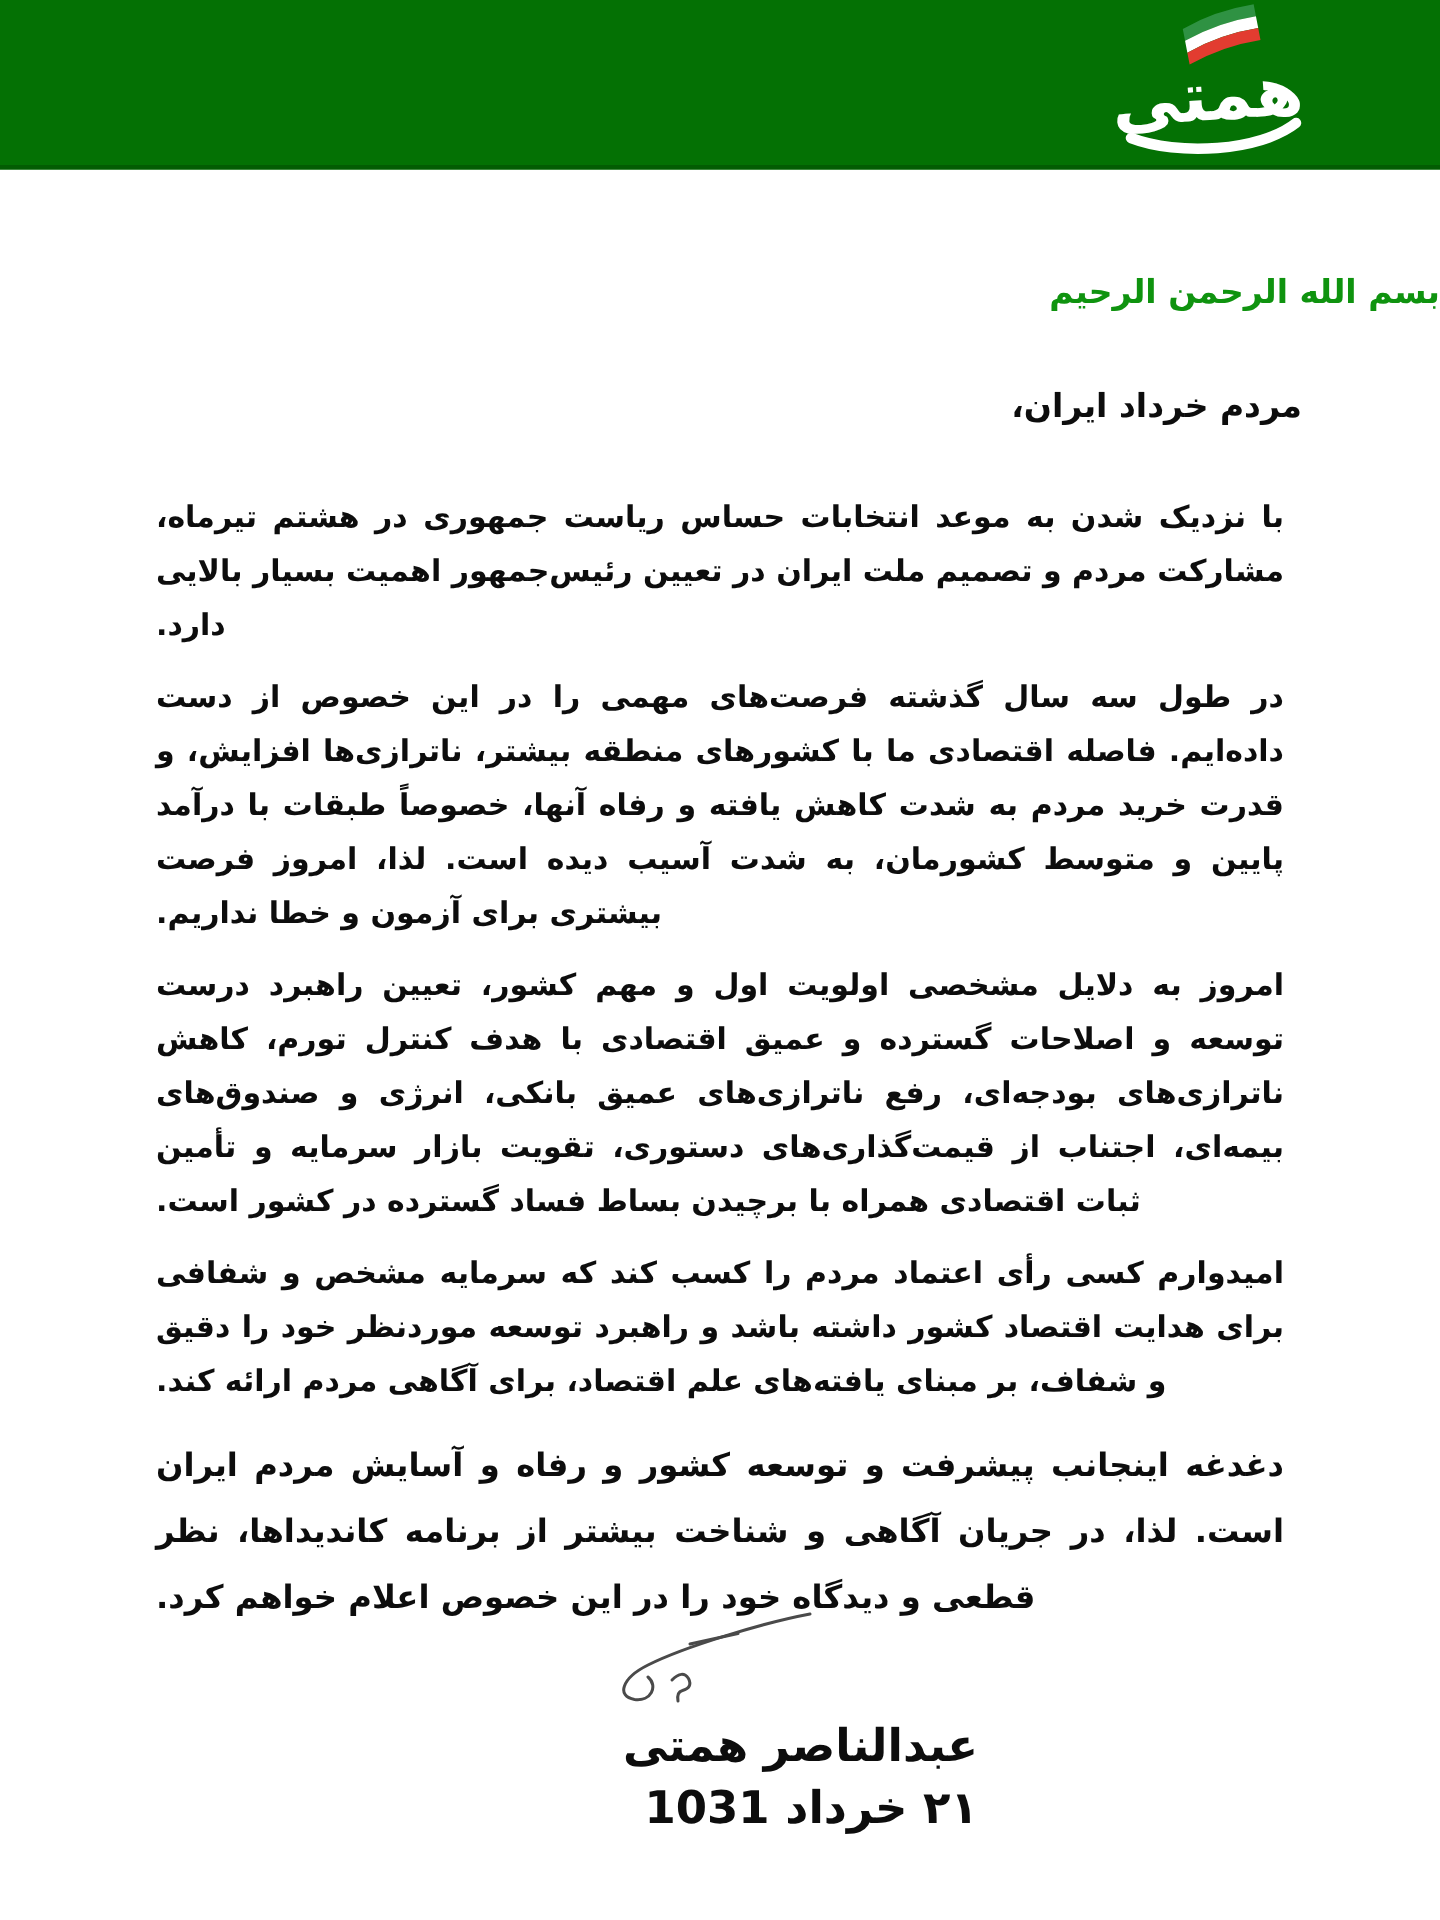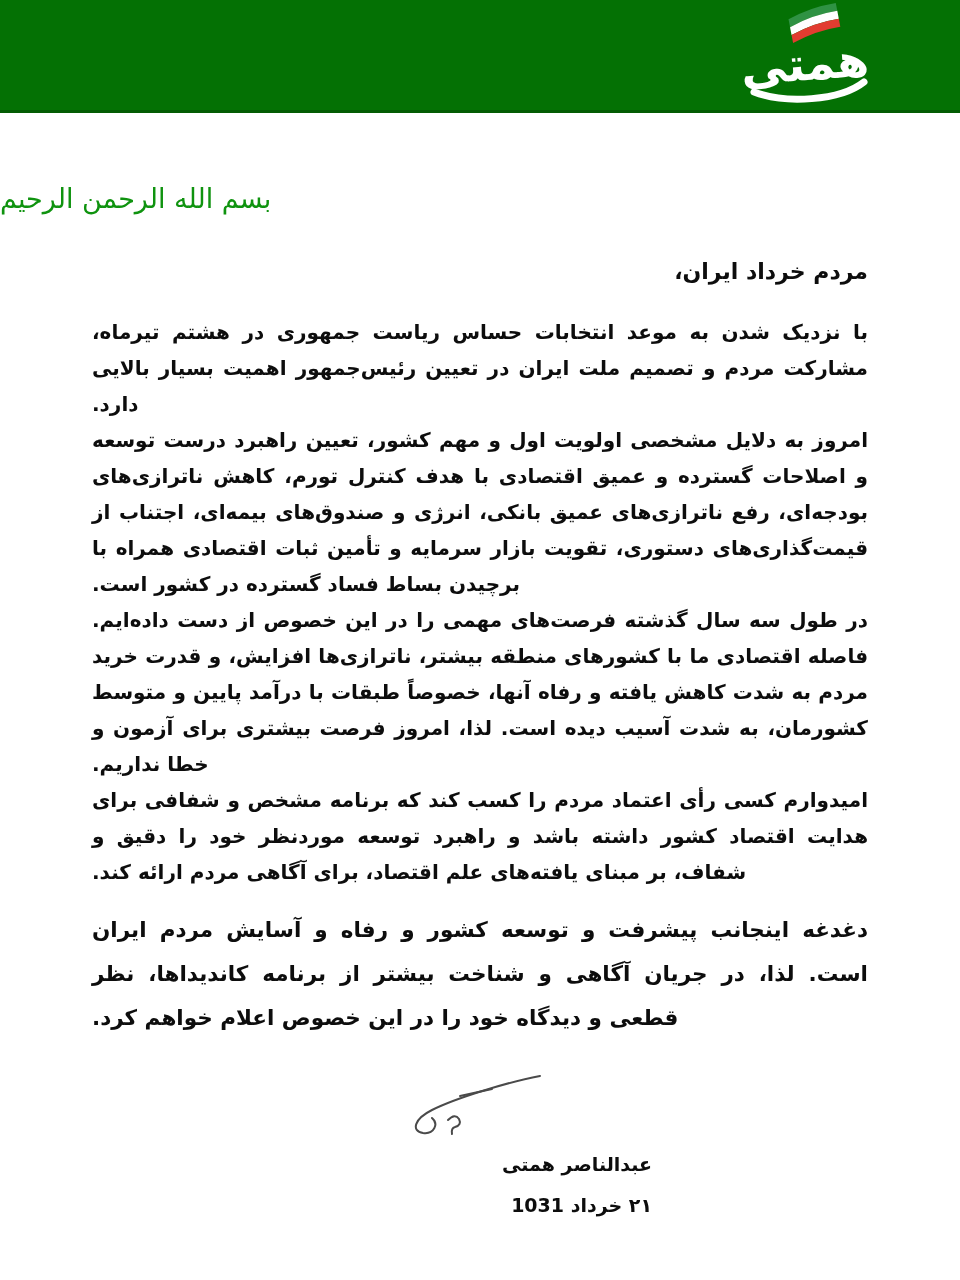--- a/index.html
+++ b/index.html
@@ -12,51 +12,51 @@
   
   .header {
     position:absolute; top:0; left:0; width:960px; height:110px;
     background:#047104; border-bottom:3px solid #035c03;
   }
   .logo { position:absolute; top:2px; right:80px; width:140px; height:106px; }
 
   
   .bismillah {
     position:absolute; top:183px; left:0; width:100%;
-    text-align:left; color:#0f930f; font-size:27px; font-weight:normal;
+    text-align:right; color:#0f930f; font-size:22px; font-weight:bold;
     letter-spacing:0.5px;
   }
 
   
   .salutation {
     position:absolute; top:259px; right:92px;
     font-size:22px; font-weight:bold; color:#0d0d0d;
   }
 
   
   .letter-body { position:absolute; top:314px; right:92px; left:92px; }
   .para {
-    margin:0; padding:0;
+    margin:12px; padding:0;
     font-size:20px; font-weight:bold; color:#0d0d0d;
     line-height:36px;
     text-align:justify; text-align-last:left;
     direction:rtl;
   }
   .para.center-last { text-align-last:center; }
   .para.closing {
     margin-top:18px;
     font-size:21.5px; line-height:44px;
   }
 
   
   .signature-svg { position:absolute; top:1068px; left:408px; width:140px; height:70px; }
   .sig-block {
     position:absolute; top:1144px; right:308px;
     text-align:right; color:#0d0d0d;
-    font-size:19px; font-weight:bold; line-height:41px;
+    font-size:30px; font-weight:bold; line-height:41px;
     white-space:nowrap;
   }
 </style>
 </head>
 <body>
 
 <div class="page">
 
   <header class="header">
     <svg class="logo" viewBox="0 0 140 106" xmlns="http://www.w3.org/2000/svg" aria-hidden="true">
@@ -72,23 +72,23 @@
       <path d="M 14,90 C 45,102 100,99 124,80" stroke="#ffffff" stroke-width="7" fill="none" stroke-linecap="round"></path>
     </svg>
   </header>
 
   <div class="bismillah">بسم الله الرحمن الرحیم</div>
 
   <div class="salutation">مردم خرداد ایران،</div>
 
   <main class="letter-body">
     <p class="para">با نزدیک شدن به موعد انتخابات حساس ریاست جمهوری در هشتم تیرماه، مشارکت مردم و تصمیم ملت ایران در تعیین رئیس‌جمهور اهمیت بسیار بالایی دارد.</p>
+    <p class="para">در طول سه سال گذشته فرصت‌های مهمی را در این خصوص از دست داده‌ایم. فاصله اقتصادی ما با کشورهای منطقه بیشتر، ناترازی‌ها افزایش، و قدرت خرید مردم به شدت کاهش یافته و رفاه آنها، خصوصاً طبقات با درآمد پایین و متوسط کشورمان، به شدت آسیب دیده است. لذا، امروز فرصت بیشتری برای آزمون و خطا نداریم.</p>
     <p class="para">امروز به دلایل مشخصی اولویت اول و مهم کشور، تعیین راهبرد درست توسعه و اصلاحات گسترده و عمیق اقتصادی با هدف کنترل تورم، کاهش ناترازی‌های بودجه‌ای، رفع ناترازی‌های عمیق بانکی، انرژی و صندوق‌های بیمه‌ای، اجتناب از قیمت‌گذاری‌های دستوری، تقویت بازار سرمایه و تأمین ثبات اقتصادی همراه با برچیدن بساط فساد گسترده در کشور است.</p>
-    <p class="para">در طول سه سال گذشته فرصت‌های مهمی را در این خصوص از دست داده‌ایم. فاصله اقتصادی ما با کشورهای منطقه بیشتر، ناترازی‌ها افزایش، و قدرت خرید مردم به شدت کاهش یافته و رفاه آنها، خصوصاً طبقات با درآمد پایین و متوسط کشورمان، به شدت آسیب دیده است. لذا، امروز فرصت بیشتری برای آزمون و خطا نداریم.</p>
-    <p class="para">امیدوارم کسی رأی اعتماد مردم را کسب کند که برنامه مشخص و شفافی برای هدایت اقتصاد کشور داشته باشد و راهبرد توسعه موردنظر خود را دقیق و شفاف، بر مبنای یافته‌های علم اقتصاد، برای آگاهی مردم ارائه کند.</p>
+    <p class="para">امیدوارم کسی رأی اعتماد مردم را کسب کند که سرمایه مشخص و شفافی برای هدایت اقتصاد کشور داشته باشد و راهبرد توسعه موردنظر خود را دقیق و شفاف، بر مبنای یافته‌های علم اقتصاد، برای آگاهی مردم ارائه کند.</p>
     <p class="para closing">دغدغه اینجانب پیشرفت و توسعه کشور و رفاه و آسایش مردم ایران است. لذا، در جریان آگاهی و شناخت بیشتر از برنامه کاندیداها، نظر قطعی و دیدگاه خود را در این خصوص اعلام خواهم کرد.</p>
   </main>
 
   <svg class="signature-svg" viewBox="0 0 140 70" xmlns="http://www.w3.org/2000/svg" aria-hidden="true">
     <path d="M 132,8 C 100,14 48,30 24,42 C 6,51 3,63 15,65 C 26,66.5 31,56 24,50" stroke="#4a4a4a" stroke-width="2" fill="none" stroke-linecap="round"></path>
     <path d="M 40,52 q 7,-7 11,-1 q 3,6 -4,8 q -4,1 -3,7" stroke="#4a4a4a" stroke-width="2" fill="none" stroke-linecap="round"></path>
     <path d="M 52,28 L 84,21" stroke="#4a4a4a" stroke-width="2" fill="none" stroke-linecap="round"></path>
   </svg>
 
   <div class="sig-block">

